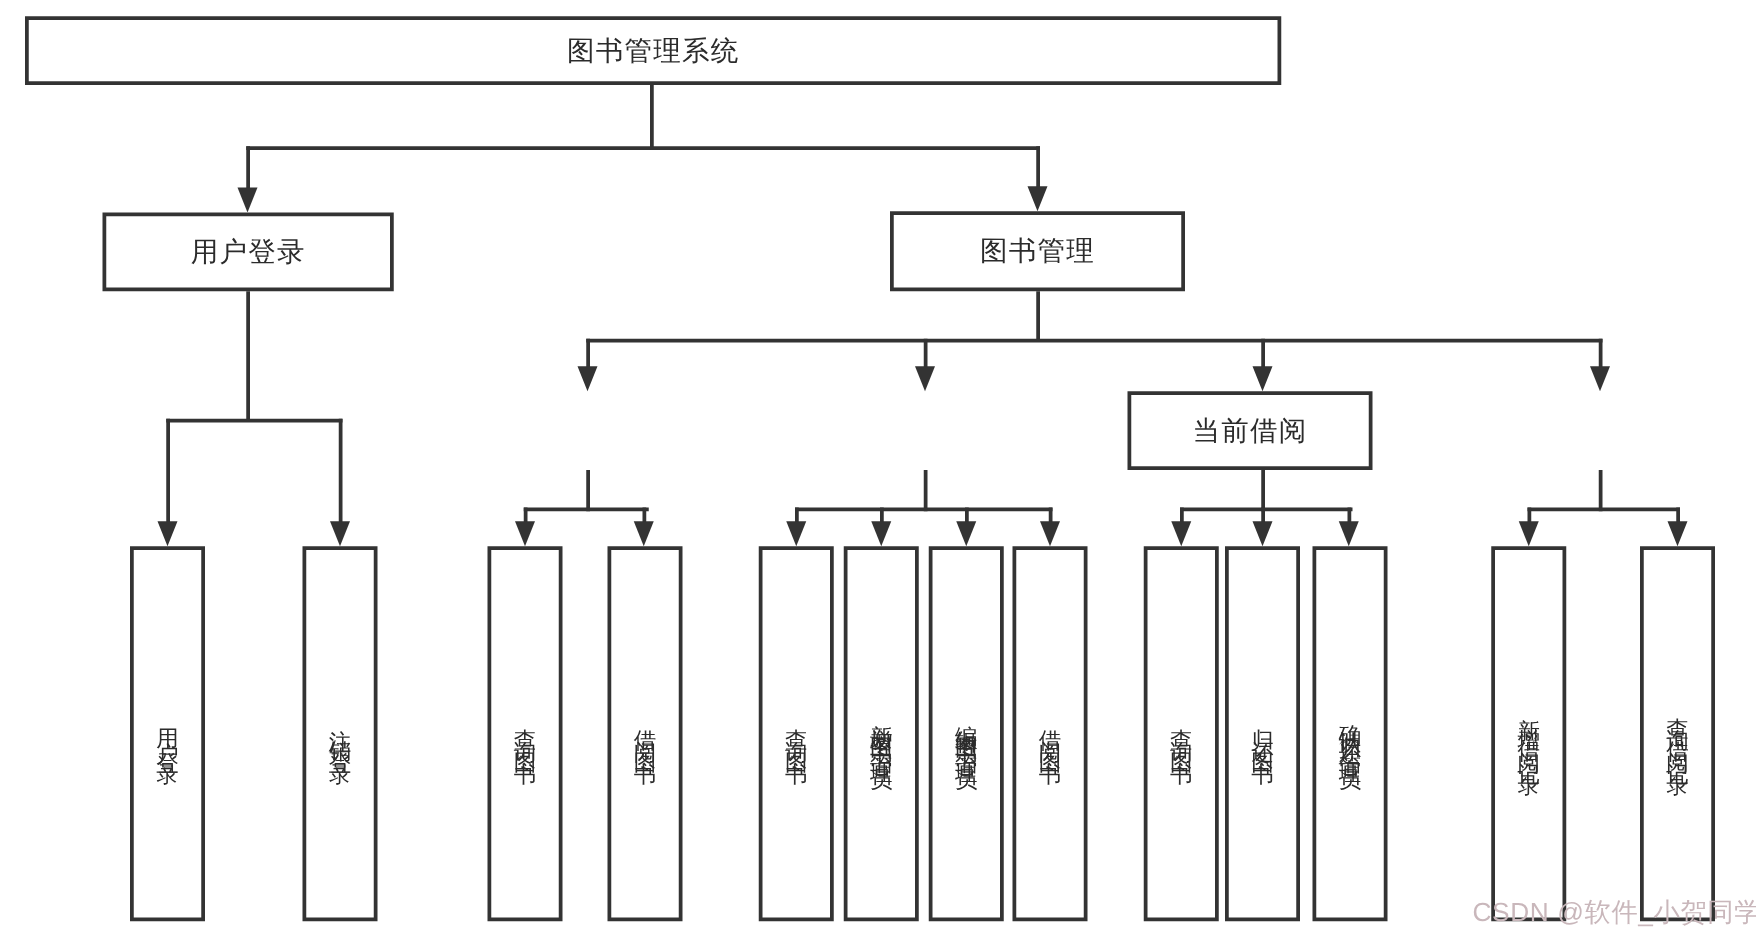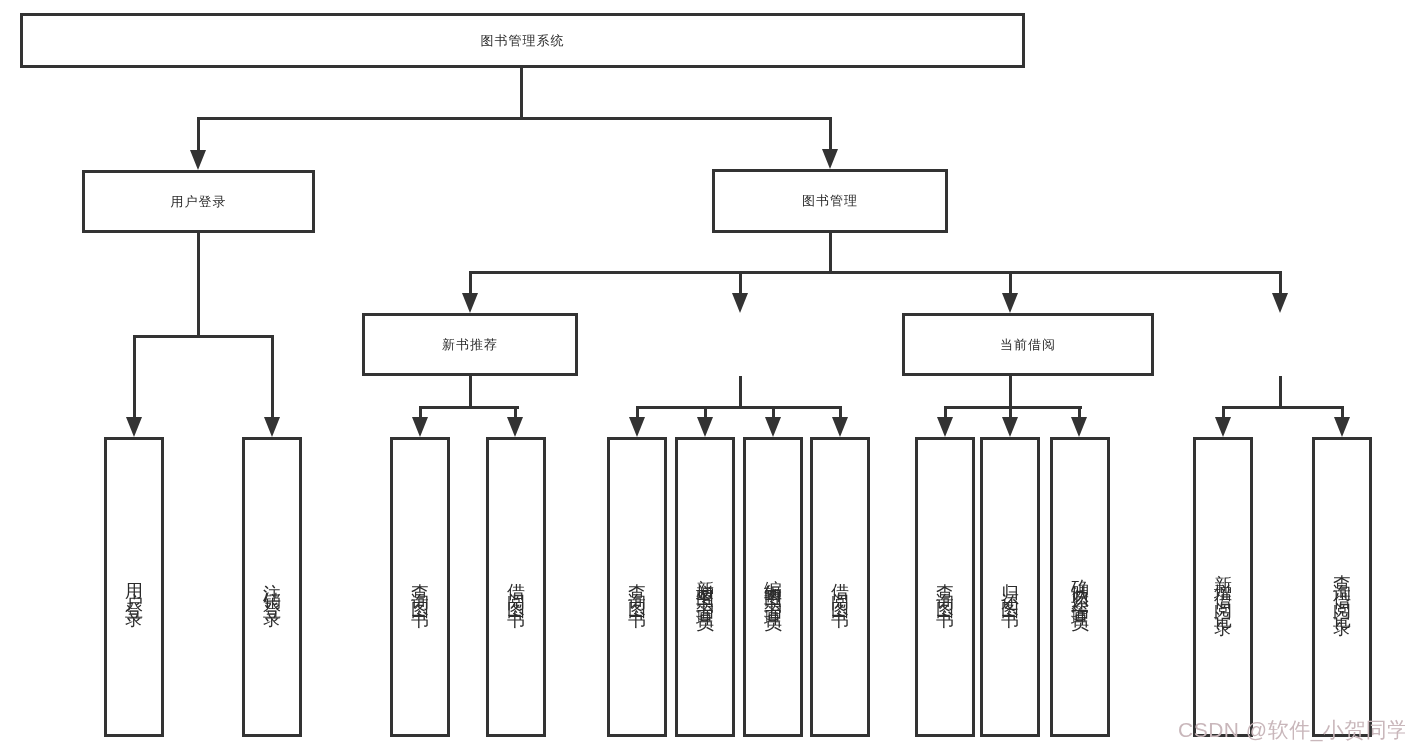--- a/index.html
+++ b/index.html
@@ -3,21 +3,21 @@
 <meta charset="utf-8">
 <style>
   html,body{margin:0;padding:0;background:#ffffff;}
   body{width:1405px;height:747px;position:relative;overflow:hidden;
        font-family:"Liberation Sans","DejaVu Sans",sans-serif;color:#262626;}
   .stage{position:absolute;inset:0;background:#ffffff;}
 
   
   .box{position:absolute;border:3px solid #333333;background:#ffffff;box-sizing:border-box;
        display:flex;align-items:center;justify-content:center;}
-  .hbox{font-size:13px;letter-spacing:1px;color:#2b2b2b;}
+  .hbox{font-size:22px;letter-spacing:1px;color:#2b2b2b;}
   .vbox{font-size:18px;color:#2b2b2b;}
   .vbox .vtext{writing-mode:vertical-rl;text-orientation:mixed;letter-spacing:9px;line-height:1;}
   .vbox.long .vtext{letter-spacing:5px;}
 
   
   .vline{position:absolute;width:3px;background:#333333;}
   .hline{position:absolute;height:3px;background:#333333;}
   .arrow{position:absolute;width:0;height:0;
          border-left:8px solid transparent;border-right:8px solid transparent;
          border-top:20px solid #333333;}
@@ -59,24 +59,21 @@
   <div class="hline" style="left:469px;top:271px;width:813px;"></div>
   <div class="vline" style="left:469px;top:271px;height:24px;"></div>
   <div class="arrow" style="left:462px;top:293px;"></div>
   <div class="vline" style="left:739px;top:271px;height:24px;"></div>
   <div class="arrow" style="left:732px;top:293px;"></div>
   <div class="vline" style="left:1009px;top:271px;height:24px;"></div>
   <div class="arrow" style="left:1002px;top:293px;"></div>
   <div class="vline" style="left:1279px;top:271px;height:24px;"></div>
   <div class="arrow" style="left:1272px;top:293px;"></div>
 
-  <div class="box hbox" style="left:362px;top:313px;width:216px;height:63px;">
-    <span>新书推荐</span>
-  </div>
-  <div class="box hbox" style="left:902px;top:313px;width:252px;height:63px;">
+  <div class="box hbox" style="left:902px;top:313px;width:196px;height:63px;">
     <span>当前借阅</span>
   </div>
 
   <div class="vline" style="left:469px;top:376px;height:33px;"></div>
   <div class="hline" style="left:419px;top:406px;width:100px;"></div>
   <div class="vline" style="left:419px;top:406px;height:14px;"></div>
   <div class="arrow" style="left:412px;top:417px;"></div>
   <div class="vline" style="left:514px;top:406px;height:14px;"></div>
   <div class="arrow" style="left:507px;top:417px;"></div>
 

